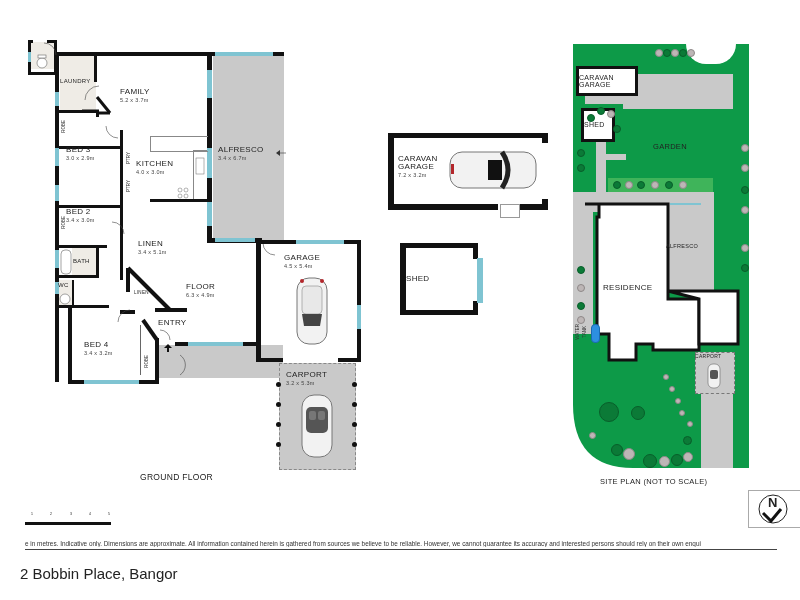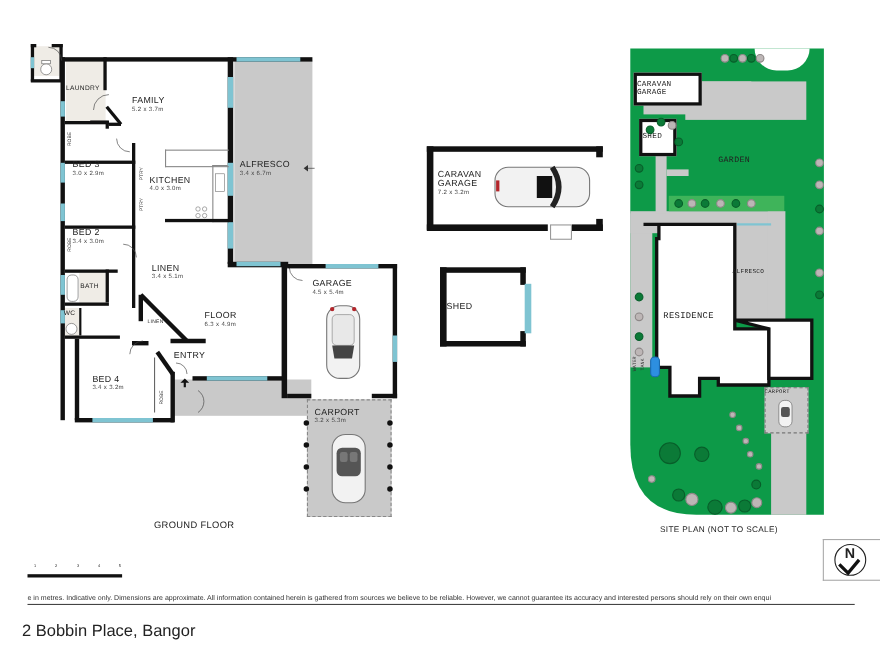--- a/index.html
+++ b/index.html
@@ -240,21 +240,21 @@
 <div class="abs" style="left:400px;top:243px;width:90px;height:72px;">
   <div class="wall" style="left:0;top:0;width:78px;height:5px;"></div>
   <div class="wall" style="left:0;top:0;width:6px;height:72px;"></div>
   <div class="wall" style="left:0;top:67px;width:78px;height:5px;"></div>
   <div class="wall" style="left:73px;top:0;width:5px;height:16px;"></div>
   <div class="wall" style="left:73px;top:58px;width:5px;height:14px;"></div>
   <div class="win" style="left:77px;top:15px;width:6px;height:45px;"></div>
   <div class="lbl" style="left:6px;top:32px;width:66px;">SHED</div>
 </div>
 
-<div class="abs" style="left:573px;top:44px;width:180px;height:424px;font-family:Liberation Mono, monospace;">
+<div class="abs" style="left:573px;top:44px;width:180px;height:424px;">
   <svg width="176" height="424" style="left:0;top:0;">
     <path d="M0 0 L176 0 L176 424 L60 424 Q0 424 0 360 Z" fill="#0d9a48"></path>
   </svg>
 
   <div class="grey" style="left:12px;top:30px;width:98px;height:30px;"></div>
   <div class="grey" style="left:50px;top:30px;width:110px;height:35px;"></div>
   <div class="grey" style="left:0px;top:150px;width:20px;height:140px;"></div>
   <div class="grey" style="left:0px;top:148px;width:140px;height:20px;"></div>
   <div class="grey" style="left:93px;top:160px;width:45px;height:88px;"></div>
   <div class="grey" style="left:125px;top:148px;width:16px;height:100px;"></div>

